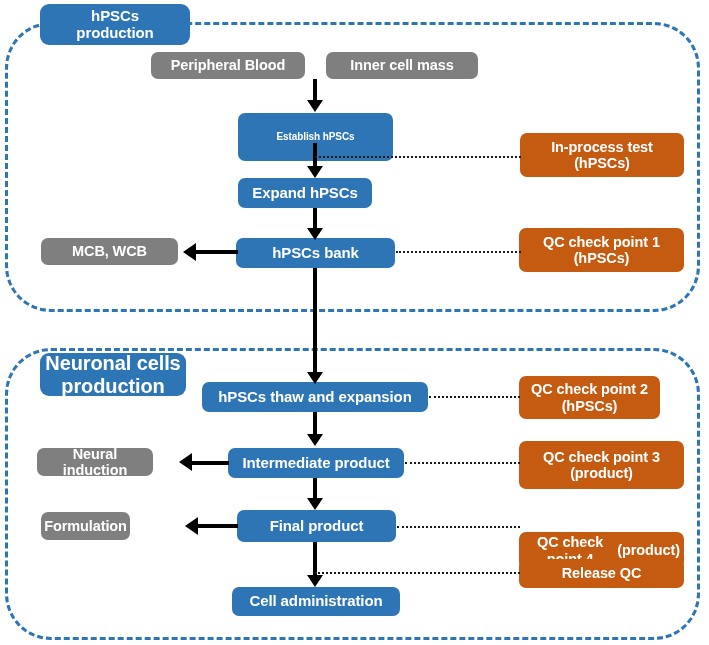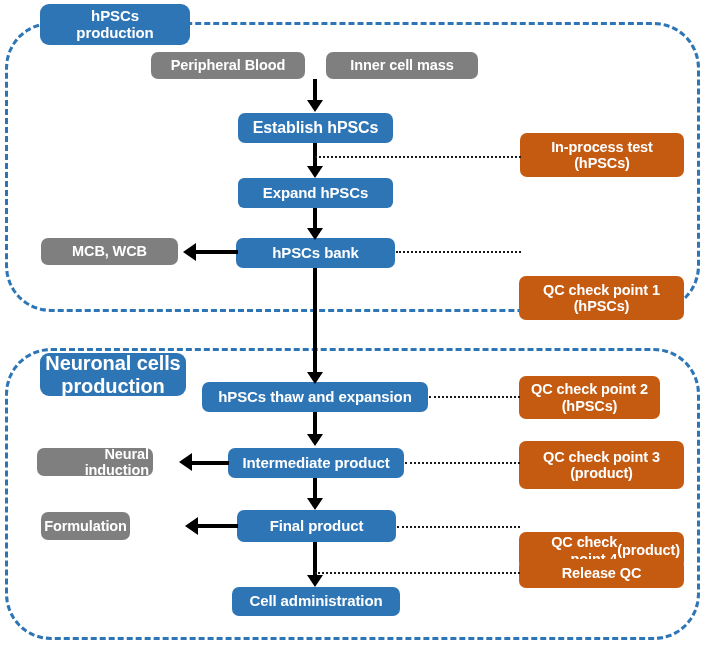--- a/index.html
+++ b/index.html
@@ -24,21 +24,21 @@
     background:transparent;
   }
 
   
   .node{
     position:absolute;
     box-sizing:border-box;
     display:flex;
     align-items:center;
     justify-content:center;
-    text-align:right;
+    text-align:center;
     color:#ffffff;
     font-weight:bold;
     line-height:1.12;
     border-radius:7px;
     padding:2px 4px;
     letter-spacing:-0.1px;
   }
   .node.blue{background:#2E75B6;}
   .node.orange{background:#C55A11;}
   .node.gray{background:#7F7F7F;}
@@ -98,52 +98,52 @@
   <div class="node gray" style="left:151px; top:52px; width:154px; height:27px; font-size:14.5px;">
     <span>Peripheral Blood</span>
   </div>
   <div class="node gray" style="left:326px; top:52px; width:152px; height:27px; font-size:14.5px;">
     <span>Inner cell mass</span>
   </div>
 
   <div class="vline" style="left:313px; top:79px; height:24px;"></div>
   <div class="arrow-down" style="left:307px; top:100px;"></div>
 
-  <div class="node blue" style="left:238px; top:113px; width:155px; height:30px; font-size:16px;">
+  <div class="node blue" style="left:238px; top:113px; width:155px; height:48px; font-size:10px;">
     <span>Establish hPSCs</span>
   </div>
 
   <div class="vline" style="left:313px; top:143px; height:26px;"></div>
   <div class="arrow-down" style="left:307px; top:166px;"></div>
 
   <div class="dotted" style="left:315px; top:156px; width:206px;"></div>
   <div class="node orange" style="left:520px; top:133px; width:164px; height:44px; font-size:14.5px; flex-direction:column;">
     <span>In-process test</span>
     <span>(hPSCs)</span>
   </div>
 
-  <div class="node blue" style="left:238px; top:178px; width:155px; height:30px; font-size:15px;border-radius:6px;">
+  <div class="node blue" style="left:238px; top:178px; width:134px; height:30px; font-size:15px;">
     <span>Expand hPSCs</span>
   </div>
 
   <div class="vline" style="left:313px; top:208px; height:24px;"></div>
   <div class="arrow-down" style="left:307px; top:228px;"></div>
 
   <div class="node gray" style="left:41px; top:238px; width:137px; height:27px; font-size:14.5px;">
     <span>MCB, WCB</span>
   </div>
   <div class="hline" style="left:196px; top:250px; width:42px;"></div>
   <div class="arrow-left" style="left:183px; top:243px;"></div>
 
   <div class="node blue" style="left:236px; top:238px; width:159px; height:30px; font-size:15px;">
     <span>hPSCs bank</span>
   </div>
 
   <div class="dotted" style="left:396px; top:251px; width:125px;"></div>
-  <div class="node orange" style="left:519px; top:228px; width:165px; height:44px; font-size:14.5px; flex-direction:column;margin-top:48px;">
+  <div class="node orange" style="left:519px; top:228px; width:165px; height:44px; font-size:14.5px; flex-direction:column;">
     <span>QC check point 1</span>
     <span>(hPSCs)</span>
   </div>
 
   <div class="vline" style="left:313px; top:268px; height:110px;"></div>
   <div class="arrow-down" style="left:307px; top:372px;"></div>
 
   <div class="group-box" style="left:5px; top:348px; width:695px; height:292px;"></div>
 
   <div class="node blue tag" style="left:40px; top:329px; width:146px; height:43px; font-size:20px; flex-direction:column;margin-top:24px;">

